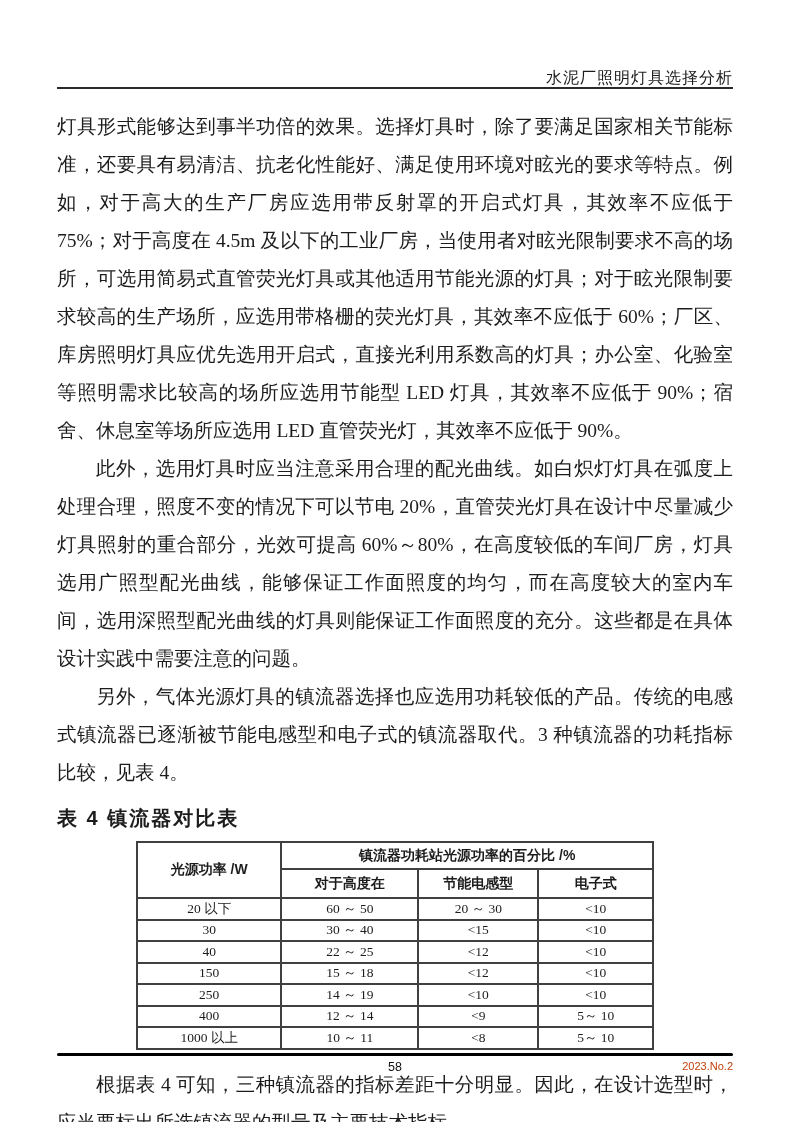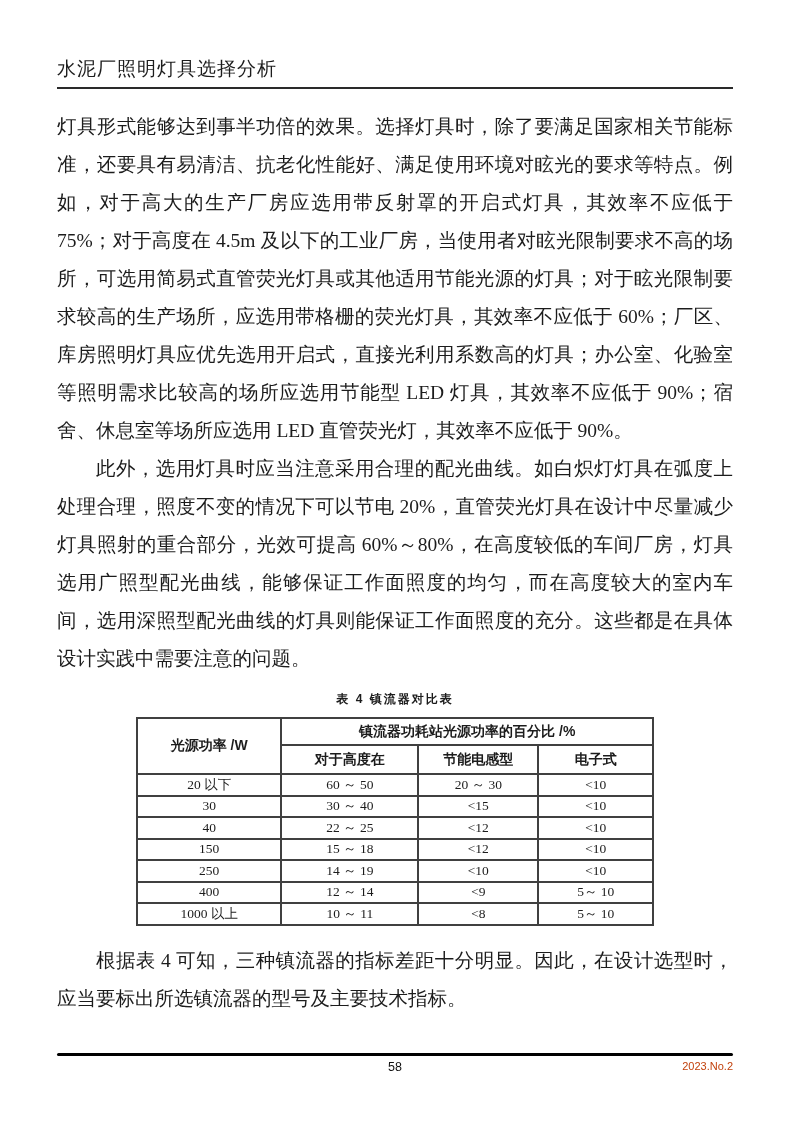--- a/index.html
+++ b/index.html
@@ -16,25 +16,25 @@
   }
   .page {
     position: absolute;
     top: 0; left: 0;
     width: 793px; height: 1122px;
     background: #ffffff;
     overflow: hidden;
   }
   .header-title {
     position: absolute;
-    top: 56px;
-    left: 57px;
-    width: 676px;
-    text-align: left;
-    font-size: 19px;
+    top: 68px;
+    left: 57px;
+    width: 676px;
+    text-align: right;
+    font-size: 16px;
     letter-spacing: 1px;
     color: #1c1c1c;
   }
   .header-rule {
     position: absolute;
     top: 87px;
     left: 57px;
     width: 676px;
     height: 1.5px;
     background: #2a2a2a;
@@ -49,24 +49,23 @@
     margin: 0;
     font-size: 19.5px;
     line-height: 38px;
     text-align: justify;
     text-justify: inter-ideograph;
     color: #1c1c1c;
   }
   .content p.indent { text-indent: 2em; }
   .table-caption {
     margin: 13px 0 9px 0;
-    text-align: center;
     font-family: "Liberation Sans", "DejaVu Sans", sans-serif;
     font-weight: bold;
-    font-size: 12px;
+    font-size: 20px;
     letter-spacing: 2px;
     color: #1c1c1c;
   }
   table.ballast {
     width: 518px;
     margin: 0 auto;
     border-collapse: collapse;
     table-layout: fixed;
     font-size: 14px;
     color: #1c1c1c;
@@ -128,20 +127,21 @@
 <body>
 
 <div class="page">
 
   <div class="header-title">水泥厂照明灯具选择分析</div>
   <div class="header-rule"></div>
 
   <div class="content">
     <p>灯具形式能够达到事半功倍的效果。选择灯具时，除了要满足国家相关节能标准，还要具有易清洁、抗老化性能好、满足使用环境对眩光的要求等特点。例如，对于高大的生产厂房应选用带反射罩的开启式灯具，其效率不应低于 75%；对于高度在 4.5m 及以下的工业厂房，当使用者对眩光限制要求不高的场所，可选用简易式直管荧光灯具或其他适用节能光源的灯具；对于眩光限制要求较高的生产场所，应选用带格栅的荧光灯具，其效率不应低于 60%；厂区、库房照明灯具应优先选用开启式，直接光利用系数高的灯具；办公室、化验室等照明需求比较高的场所应选用节能型 LED 灯具，其效率不应低于 90%；宿舍、休息室等场所应选用 LED 直管荧光灯，其效率不应低于 90%。</p>
     <p class="indent">此外，选用灯具时应当注意采用合理的配光曲线。如白炽灯灯具在弧度上处理合理，照度不变的情况下可以节电 20%，直管荧光灯具在设计中尽量减少灯具照射的重合部分，光效可提高 60%～80%，在高度较低的车间厂房，灯具选用广照型配光曲线，能够保证工作面照度的均匀，而在高度较大的室内车间，选用深照型配光曲线的灯具则能保证工作面照度的充分。这些都是在具体设计实践中需要注意的问题。</p>
+    <p class="indent">另外，气体光源灯具的镇流器选择也应选用功耗较低的产品。传统的电感式镇流器已逐渐被节能电感型和电子式的镇流器取代。3 种镇流器的功耗指标比较，见表 4。</p>
 
     <div class="table-caption">表 4  镇流器对比表</div>
 
     <table class="ballast">
       <colgroup>
         <col class="col-power">
           <col class="col-ord">
           <col class="col-save">
           <col class="col-elec">
       </colgroup>

